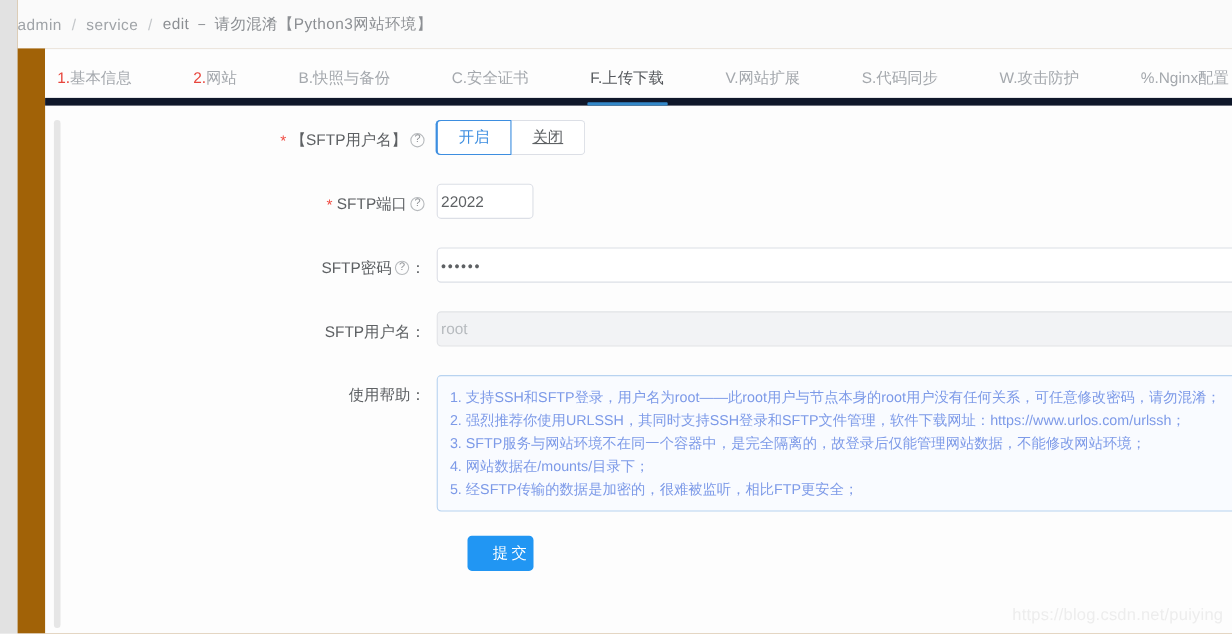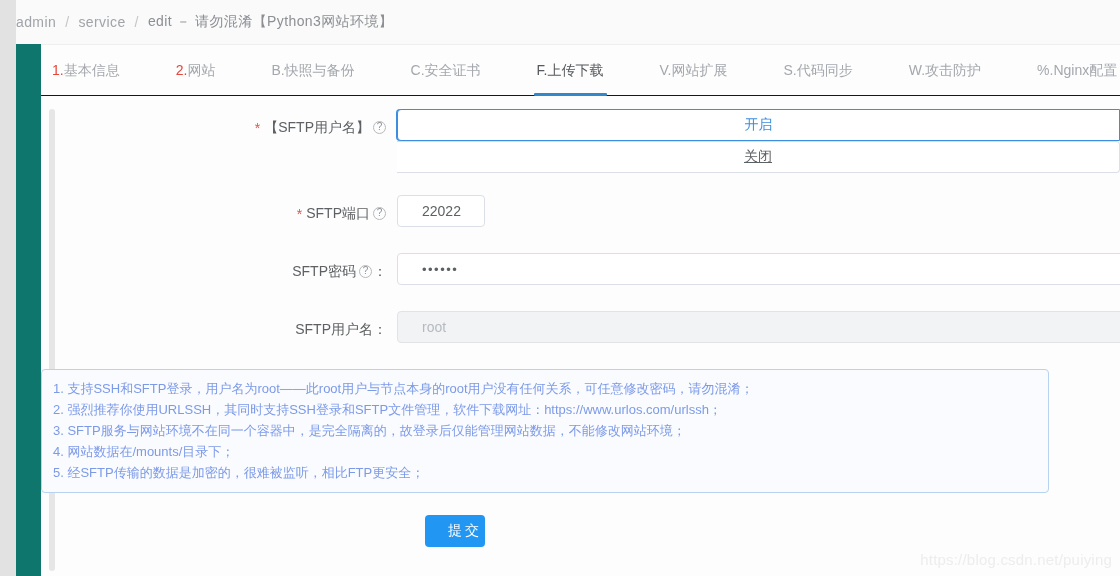--- a/index.html
+++ b/index.html
@@ -26,21 +26,21 @@
     height: 576px;
     background: #e2e2e2;
   }
 
   
   .page {
     position: absolute;
     left: 16px; top: 0;
     width: 1104px;
     height: 576px;
-    background: #0f766e;
+    background: #a16207;
   }
 
   
   .breadcrumb {
     height: 44px;
     display: flex;
     align-items: center;
     padding-left: 0px;
     background: #fafafa;
     font-size: 14px;
@@ -60,22 +60,22 @@
     height: 532px;
     background: #fdfdfd;
     border-top: 1px solid #efefef;
   }
 
   
   .tabs {
     position: relative;
     height: 51px;
     display: flex;
-    align-items: flex-end;
-    border-bottom: 1px solid #0f172a;
+    align-items: flex-start;
+    border-bottom: 7px solid #0f172a;
     padding-left: 11px;
     background: #fdfdfd;
   }
   .tab {
     font-size: 14px;
     color: #a4a8ad;
     white-space: nowrap;
     padding: 0 0;
     margin-right: 56px;
     cursor: pointer;
@@ -152,21 +152,21 @@
     text-align: center;
     font-size: 10px;
     line-height: 15px;
     color: #8e9195;
     font-family: "Liberation Sans", sans-serif;
   }
 
   .form-control { flex: 1 1 auto; min-width: 0; }
 
   
-  .radio-group { display: flex; flex-direction: column; }
+  .radio-group { display: flex; }
   .radio-btn {
     height: 32px;
     min-width: 56px;
     padding: 0 19px;
     background: #ffffff;
     border: 1px solid #dcdfe6;
     font-size: 14px;
     color: #5e6164;
     display: flex;
     align-items: center;
@@ -183,21 +183,21 @@
   }
 
   
   .text-input {
     height: 32px;
     border: 1px solid #dcdfe6;
     border-radius: 4px;
     background: #fff;
     font-size: 14px;
     color: #5e6164;
-    padding: 0 24px;
+    padding: 0 3px;
     display: flex;
     align-items: center;
     font-family: "Liberation Sans", sans-serif;
   }
   .text-input.short { width: 88px; }
   .text-input.wide  { width: 1008px; }
   .text-input.disabled {
     background: #f2f3f5;
     border-color: #e1e3e6;
     color: #b6babe;
@@ -336,20 +336,23 @@
       <div class="form-row">
         <div class="form-label">
           <span>SFTP用户名</span><span>：</span>
         </div>
         <div class="form-control">
           <div class="text-input wide disabled">root</div>
         </div>
       </div>
 
       <div class="form-row">
+        <div class="form-label">
+          <span>使用帮助：</span>
+        </div>
         <div class="form-control">
           <div class="textarea">
             <div class="line">1. 支持SSH和SFTP登录，用户名为root——此root用户与节点本身的root用户没有任何关系，可任意修改密码，请勿混淆；</div>
             <div class="line">2. 强烈推荐你使用URLSSH，其同时支持SSH登录和SFTP文件管理，软件下载网址：https://www.urlos.com/urlssh；</div>
             <div class="line">3. SFTP服务与网站环境不在同一个容器中，是完全隔离的，故登录后仅能管理网站数据，不能修改网站环境；</div>
             <div class="line">4. 网站数据在/mounts/目录下；</div>
             <div class="line">5. 经SFTP传输的数据是加密的，很难被监听，相比FTP更安全；</div>
           </div>
         </div>
       </div>

